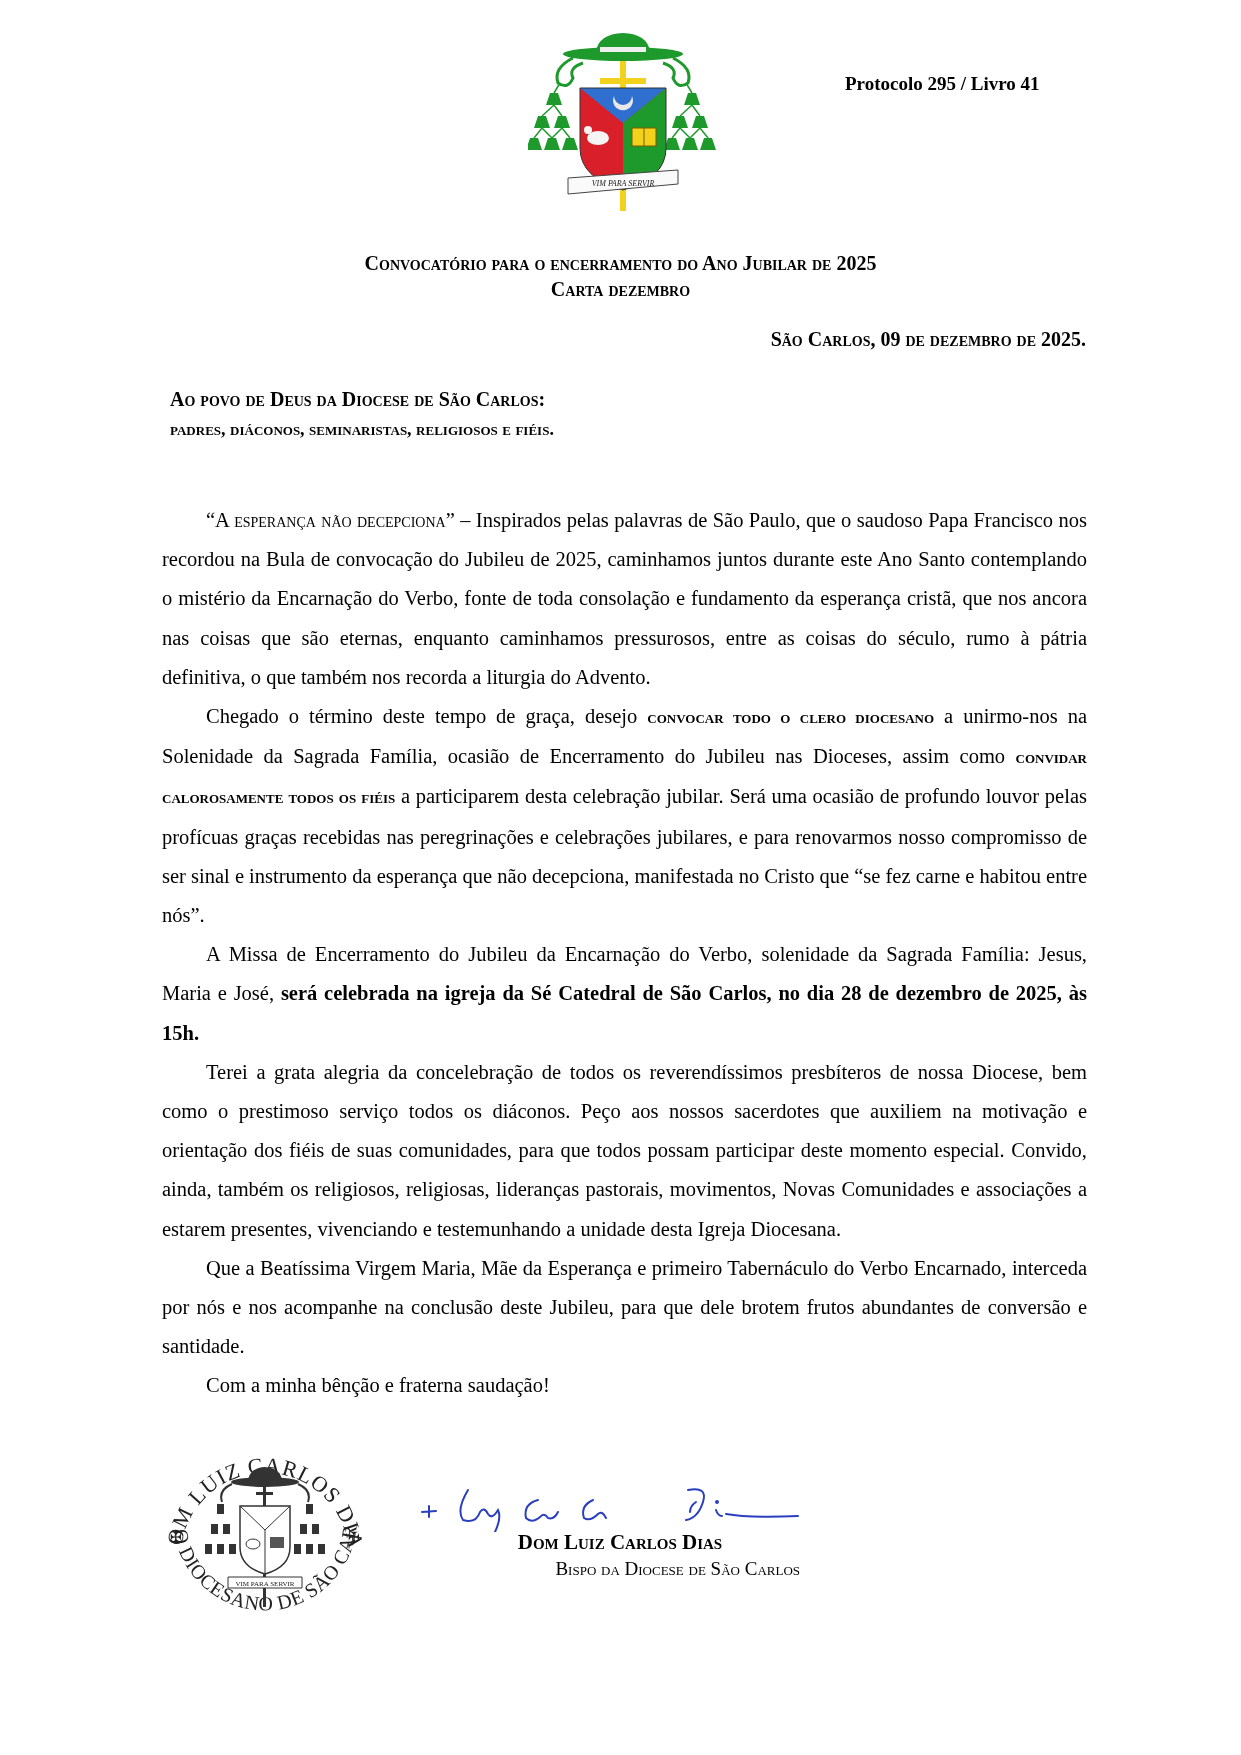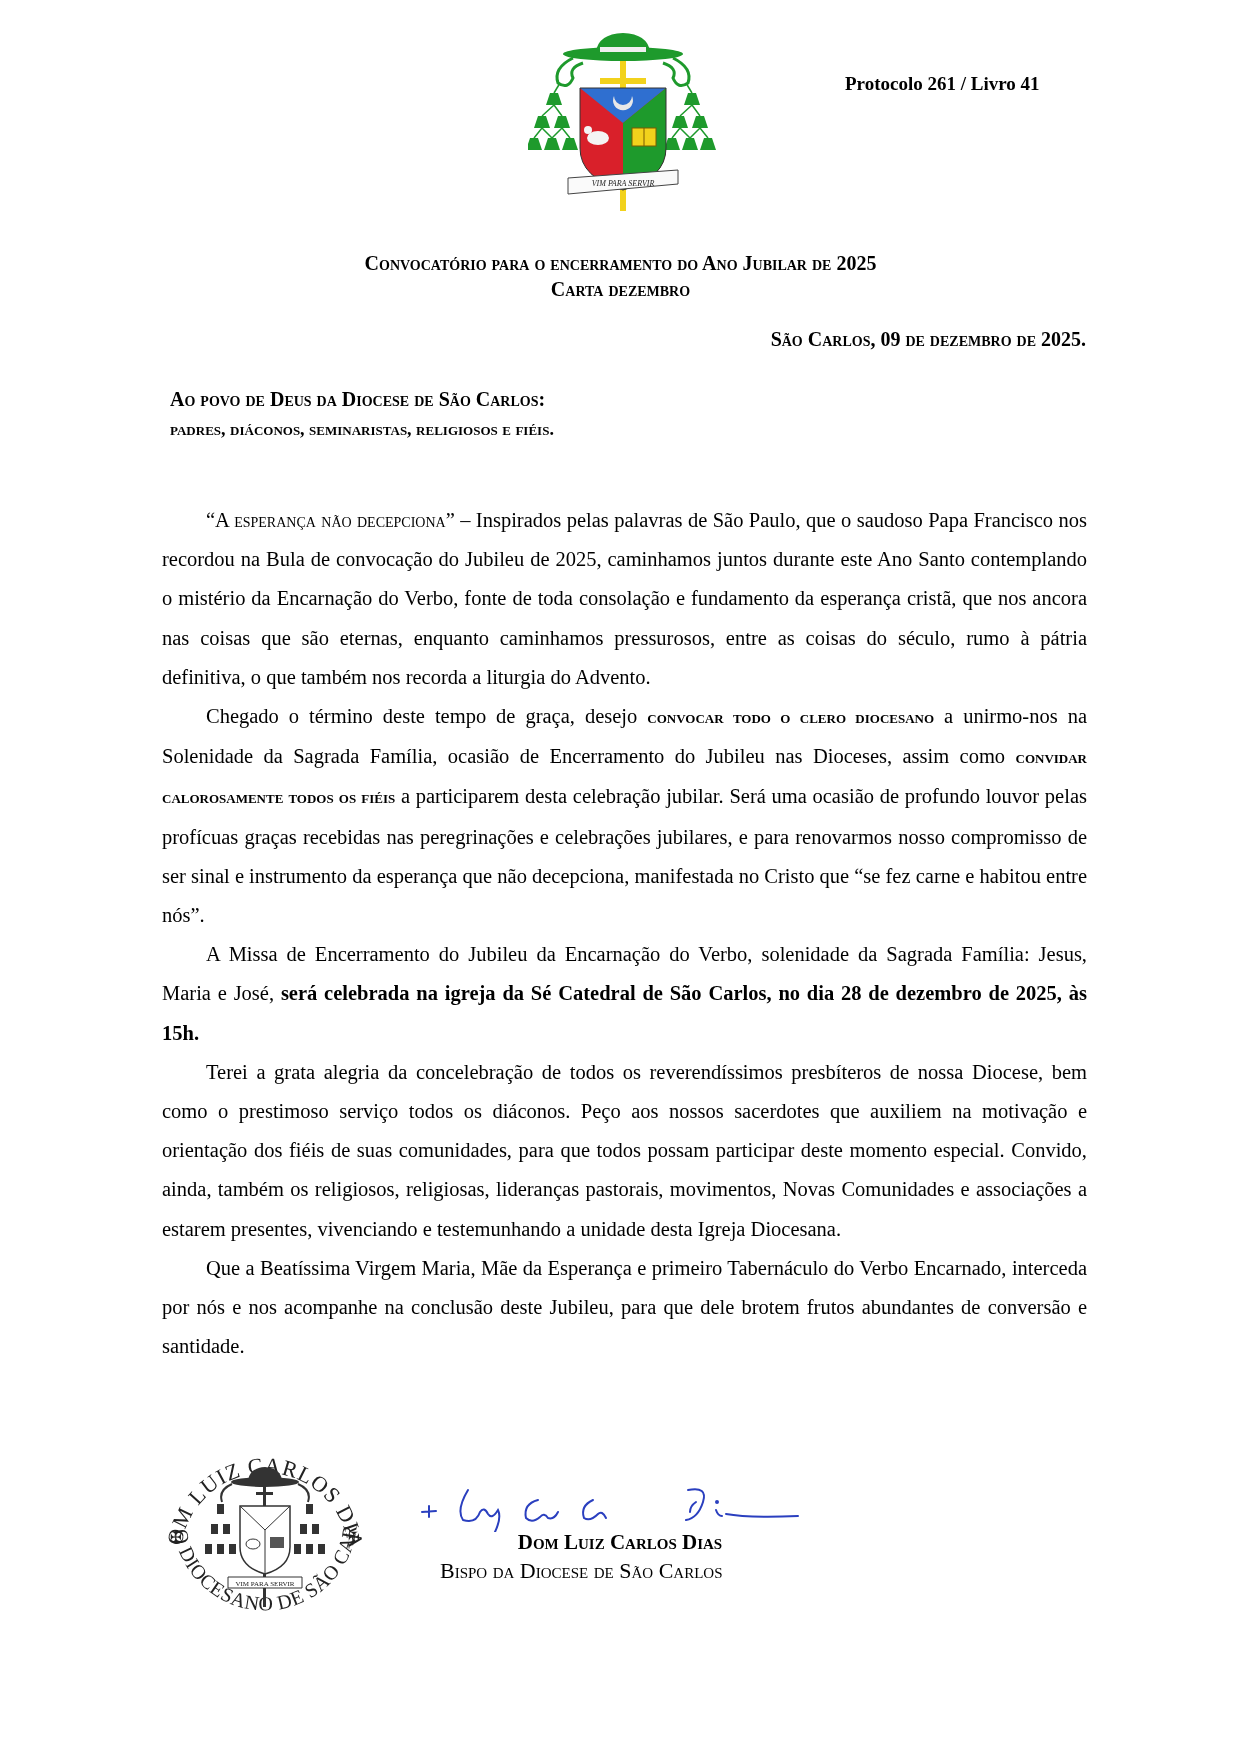--- a/index.html
+++ b/index.html
@@ -14,21 +14,21 @@
   .sc { font-variant:small-caps; }
   .date { right:155px; top:328px; font-size:20px; font-weight:bold; font-variant:small-caps; white-space:nowrap;text-align:right; }
   .addressee { left:170px; top:384px; font-size:20px; font-weight:bold; font-variant:small-caps; line-height:30px; }
   .body-text { left:162px; top:468px; width:925px; font-size:20.5px; line-height:39.2px; text-align:justify;margin-top:33px; }
   .body-text p { margin:0; text-indent:44px; }
   .smallcaps { font-variant:small-caps; }
   .bold-sc { font-weight:bold; font-variant:small-caps; font-size:18px; }
   .seal { left:160px; top:1432px; width:210px; height:210px; }
   .signature { left:418px; top:1462px; width:390px; height:70px; }
   .sig-name { left:460px; top:1530px; width:320px; text-align:center; font-weight:bold; font-size:21px; font-variant:small-caps; }
-  .sig-title { left:440px; top:1558px; width:360px; text-align:left; font-size:22px; font-variant:small-caps; }
+  .sig-title { left:440px; top:1558px; width:360px; text-align:right; font-size:19px; font-variant:small-caps; }
 </style>
 </head>
 <body>
 
 <svg class="abs crest" viewBox="0 0 190 190">
 
   <ellipse cx="95" cy="26" rx="60" ry="7" fill="#1e9a2c"></ellipse>
   <path d="M68 24 Q70 6 95 5 Q120 6 122 24 Z" fill="#1e9a2c"></path>
   <rect x="72" y="19" width="46" height="5" fill="#f0f0f0"></rect>
 
@@ -76,38 +76,39 @@
   <ellipse cx="70" cy="110" rx="11" ry="7" fill="#f4f4f4"></ellipse>
   <circle cx="60" cy="102" r="4" fill="#f4f4f4"></circle>
 
   <rect x="104" y="100" width="24" height="18" fill="#f2d21c" stroke="#7a5a00" stroke-width="1"></rect>
   <line x1="116" y1="100" x2="116" y2="118" stroke="#7a5a00" stroke-width="1"></line>
 
   <path d="M40 150 L150 142 L150 156 L40 166 Z" fill="#fafafa" stroke="#444" stroke-width="1"></path>
   <text x="95" y="158" text-anchor="middle" font-family="Liberation Serif, serif" font-size="8" font-style="italic" fill="#222">VIM PARA SERVIR</text>
 </svg>
 
-<div class="abs protocol">Protocolo 261 / Livro 41</div>
+<div class="abs protocol">Protocolo 295 / Livro 41</div>
 
 <div class="abs title title1 sc">Convocatório para o encerramento do Ano Jubilar de 2025</div>
 <div class="abs title title2 sc">Carta dezembro</div>
 
 <div class="abs date">São Carlos, 09 de dezembro de 2025.</div>
 
 <div class="abs addressee">
   <div>Ao povo de Deus da Diocese de São Carlos:</div>
   <div style="font-size:18px;text-align:right;">padres, diáconos, seminaristas, religiosos e fiéis.</div>
 </div>
 
 <div class="abs body-text">
   <p><span class="smallcaps">“A esperança não decepciona”</span><span> – Inspirados pelas palavras de São Paulo, que o saudoso Papa Francisco nos recordou na Bula de convocação do Jubileu de 2025, caminhamos juntos durante este Ano Santo contemplando o mistério da Encarnação do Verbo, fonte de toda consolação e fundamento da esperança cristã, que nos ancora nas coisas que são eternas, enquanto caminhamos pressurosos, entre as coisas do século, rumo à pátria definitiva, o que também nos recorda a liturgia do Advento.</span></p>
   <p><span>Chegado o término deste tempo de graça, desejo </span><span class="bold-sc">convocar todo o clero diocesano</span><span> a unirmo-nos na Solenidade da Sagrada Família, ocasião de Encerramento do Jubileu nas Dioceses, assim como </span><span class="bold-sc">convidar calorosamente todos os fiéis</span><span> a participarem desta celebração jubilar. Será uma ocasião de profundo louvor pelas profícuas graças recebidas nas peregrinações e celebrações jubilares, e para renovarmos nosso compromisso de ser sinal e instrumento da esperança que não decepciona, manifestada no Cristo que “se fez carne e habitou entre nós”.</span></p>
   <p><span>A Missa de Encerramento do Jubileu da Encarnação do Verbo, solenidade da Sagrada Família: Jesus, Maria e José, </span><b>será celebrada na igreja da Sé Catedral de São Carlos, no dia 28 de dezembro de 2025, às 15h</b><b>.</b></p>
   <p>Terei a grata alegria da concelebração de todos os reverendíssimos presbíteros de nossa Diocese, bem como o prestimoso serviço todos os diáconos. Peço aos nossos sacerdotes que auxiliem na motivação e orientação dos fiéis de suas comunidades, para que todos possam participar deste momento especial. Convido, ainda, também os religiosos, religiosas, lideranças pastorais, movimentos, Novas Comunidades e associações a estarem presentes, vivenciando e testemunhando a unidade desta Igreja Diocesana.</p>
   <p>Que a Beatíssima Virgem Maria, Mãe da Esperança e primeiro Tabernáculo do Verbo Encarnado, interceda por nós e nos acompanhe na conclusão deste Jubileu, para que dele brotem frutos abundantes de conversão e santidade.</p>
+  <p>Com a minha bênção e fraterna saudação!</p>
 </div>
 
 <svg class="abs seal" viewBox="0 0 210 210">
   <defs>
     <path id="arcTop" d="M22 112 A84 84 0 0 1 188 112"></path>
     <path id="arcBot" d="M14 100 A92 92 0 0 0 196 100"></path>
   </defs>
   <text font-family="Liberation Serif, serif" font-size="22" fill="#222" letter-spacing="1">
     <textPath href="#arcTop" startOffset="50%" text-anchor="middle">DOM LUIZ CARLOS DIAS</textPath>
   </text>

